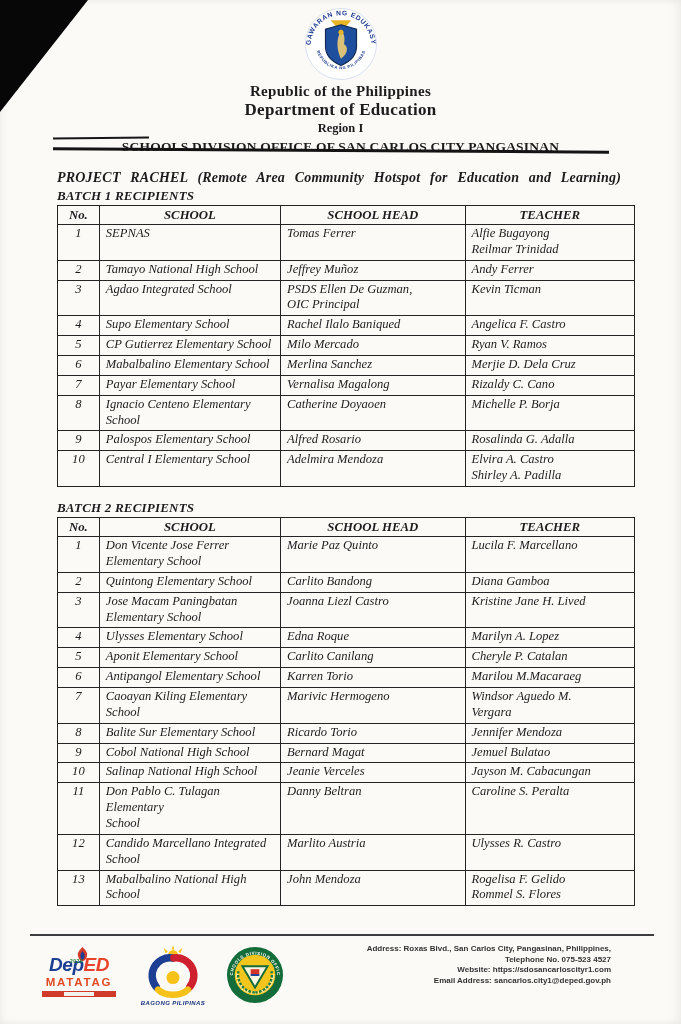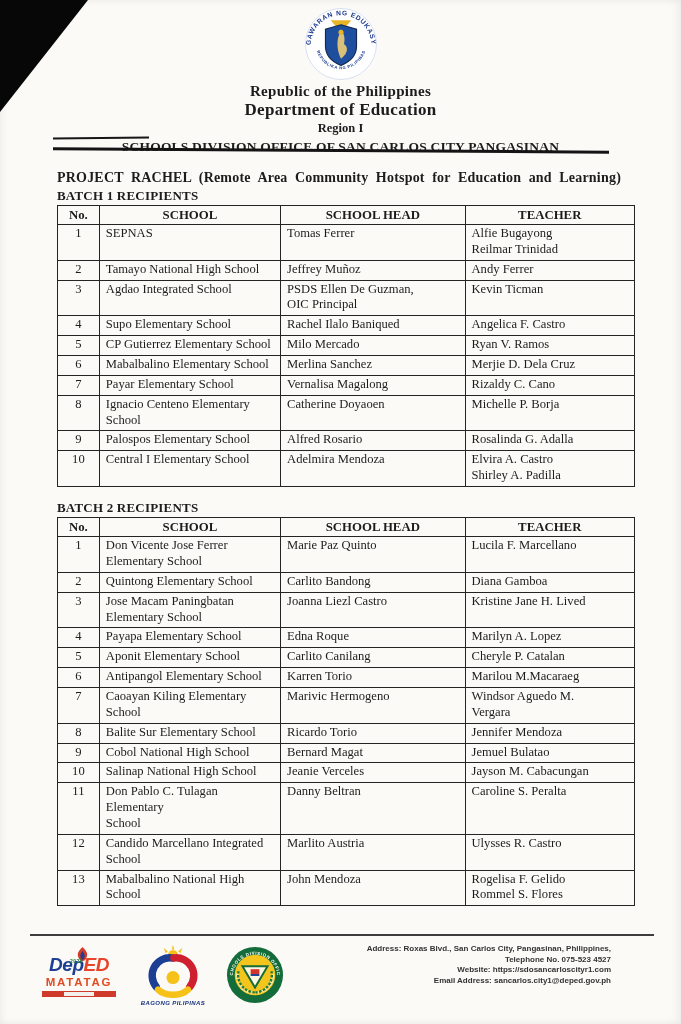--- a/index.html
+++ b/index.html
@@ -34,21 +34,21 @@
     position:absolute; left:53px; top:137px;
     width:96px; height:2px; background:#161616;
     transform:rotate(-0.6deg);
   }
   .rule-main {
     position:absolute; left:53px; top:149px;
     width:556px; height:2.5px; background:#141414;
     transform:rotate(0.35deg);
   }
   
-  .content { position:relative; margin:14px 60px 0 57px; }
+  .content { position:relative; margin:14px 60px 0 57px;font-style:italic; }
   .project-title {
     font-size:14px; font-weight:bold; line-height:1.28;
     text-align:justify; text-align-last:justify;
     letter-spacing:.2px;
   }
   .batch-heading { font-size:13px; font-weight:bold; margin-top:1px; letter-spacing:.2px; }
   .batch2-heading { margin-top:13px; }
   table {
     width:578px; border-collapse:collapse; table-layout:fixed;
     margin-top:1px;
@@ -231,21 +231,21 @@
           </tr>
           <tr>
             <td class="col-no">3</td>
             <td class="col-school">Jose Macam Paningbatan
 Elementary School</td>
             <td class="col-head">Joanna Liezl Castro</td>
             <td class="col-teacher">Kristine Jane H. Lived</td>
           </tr>
           <tr>
             <td class="col-no">4</td>
-            <td class="col-school">Payapa Elementary School</td>
+            <td class="col-school">Ulysses Elementary School</td>
             <td class="col-head">Edna Roque</td>
             <td class="col-teacher">Marilyn A. Lopez</td>
           </tr>
           <tr>
             <td class="col-no">5</td>
             <td class="col-school">Aponit Elementary School</td>
             <td class="col-head">Carlito Canilang</td>
             <td class="col-teacher">Cheryle P. Catalan</td>
           </tr>
           <tr>

